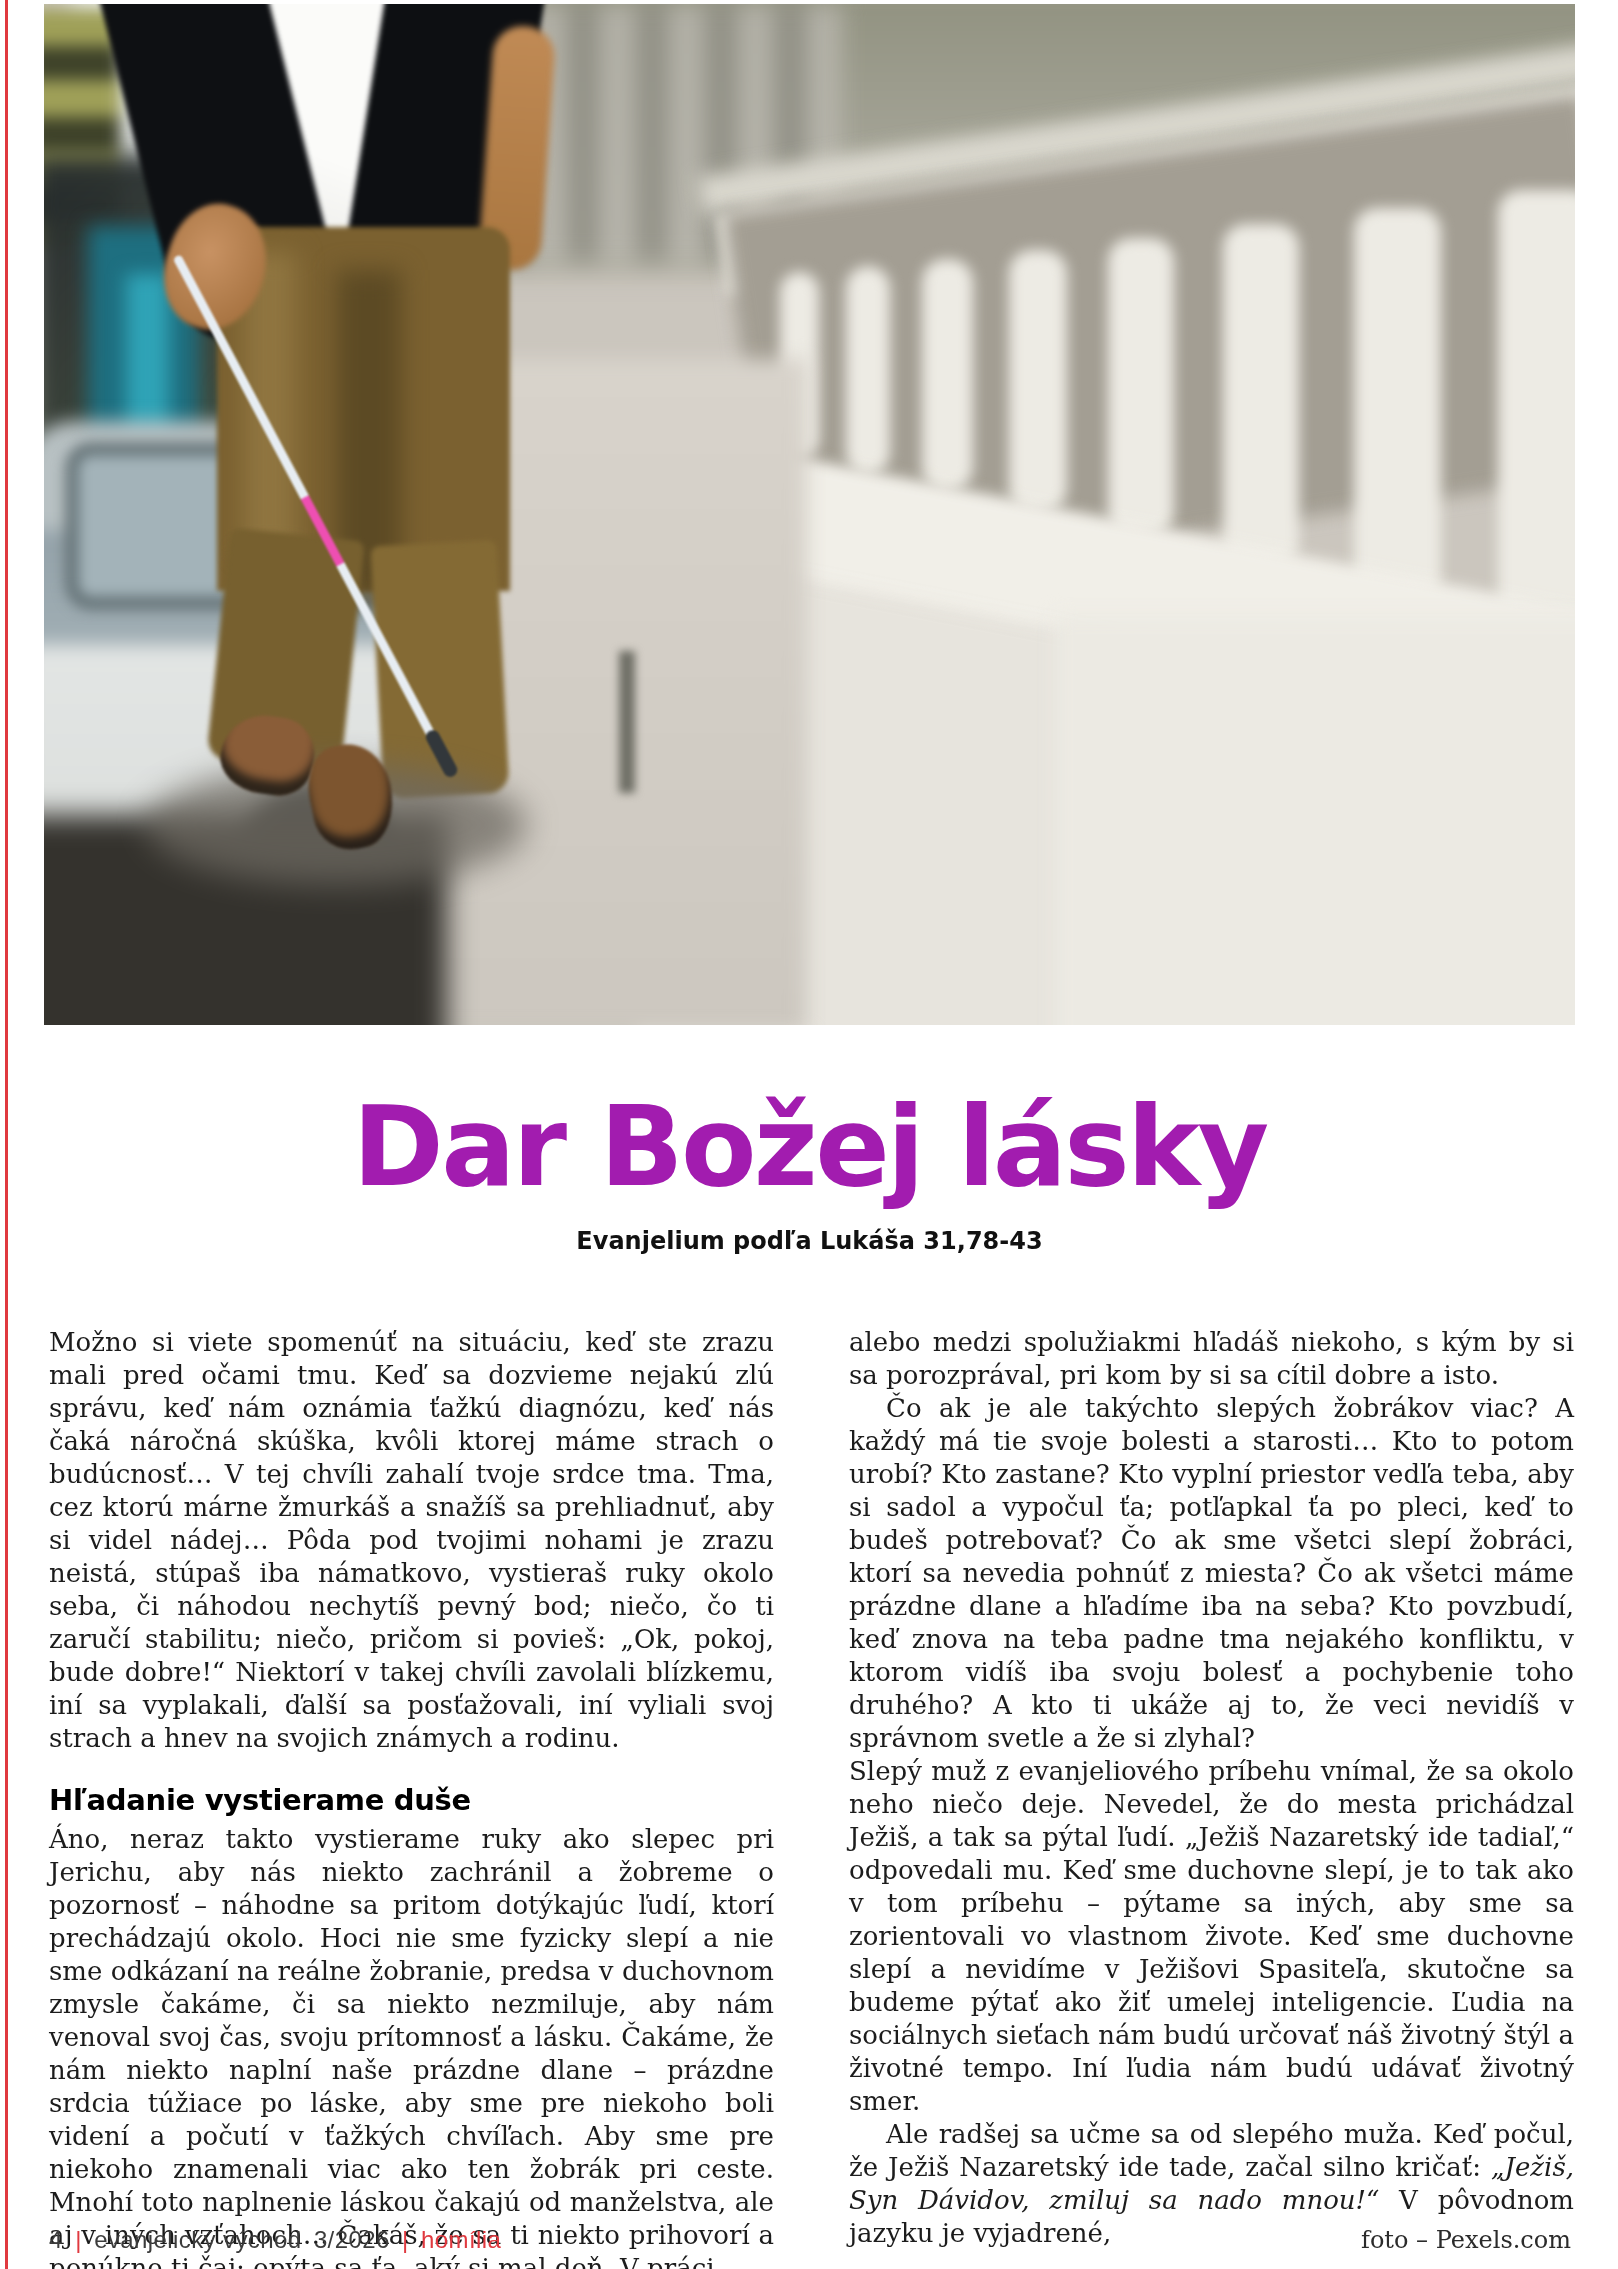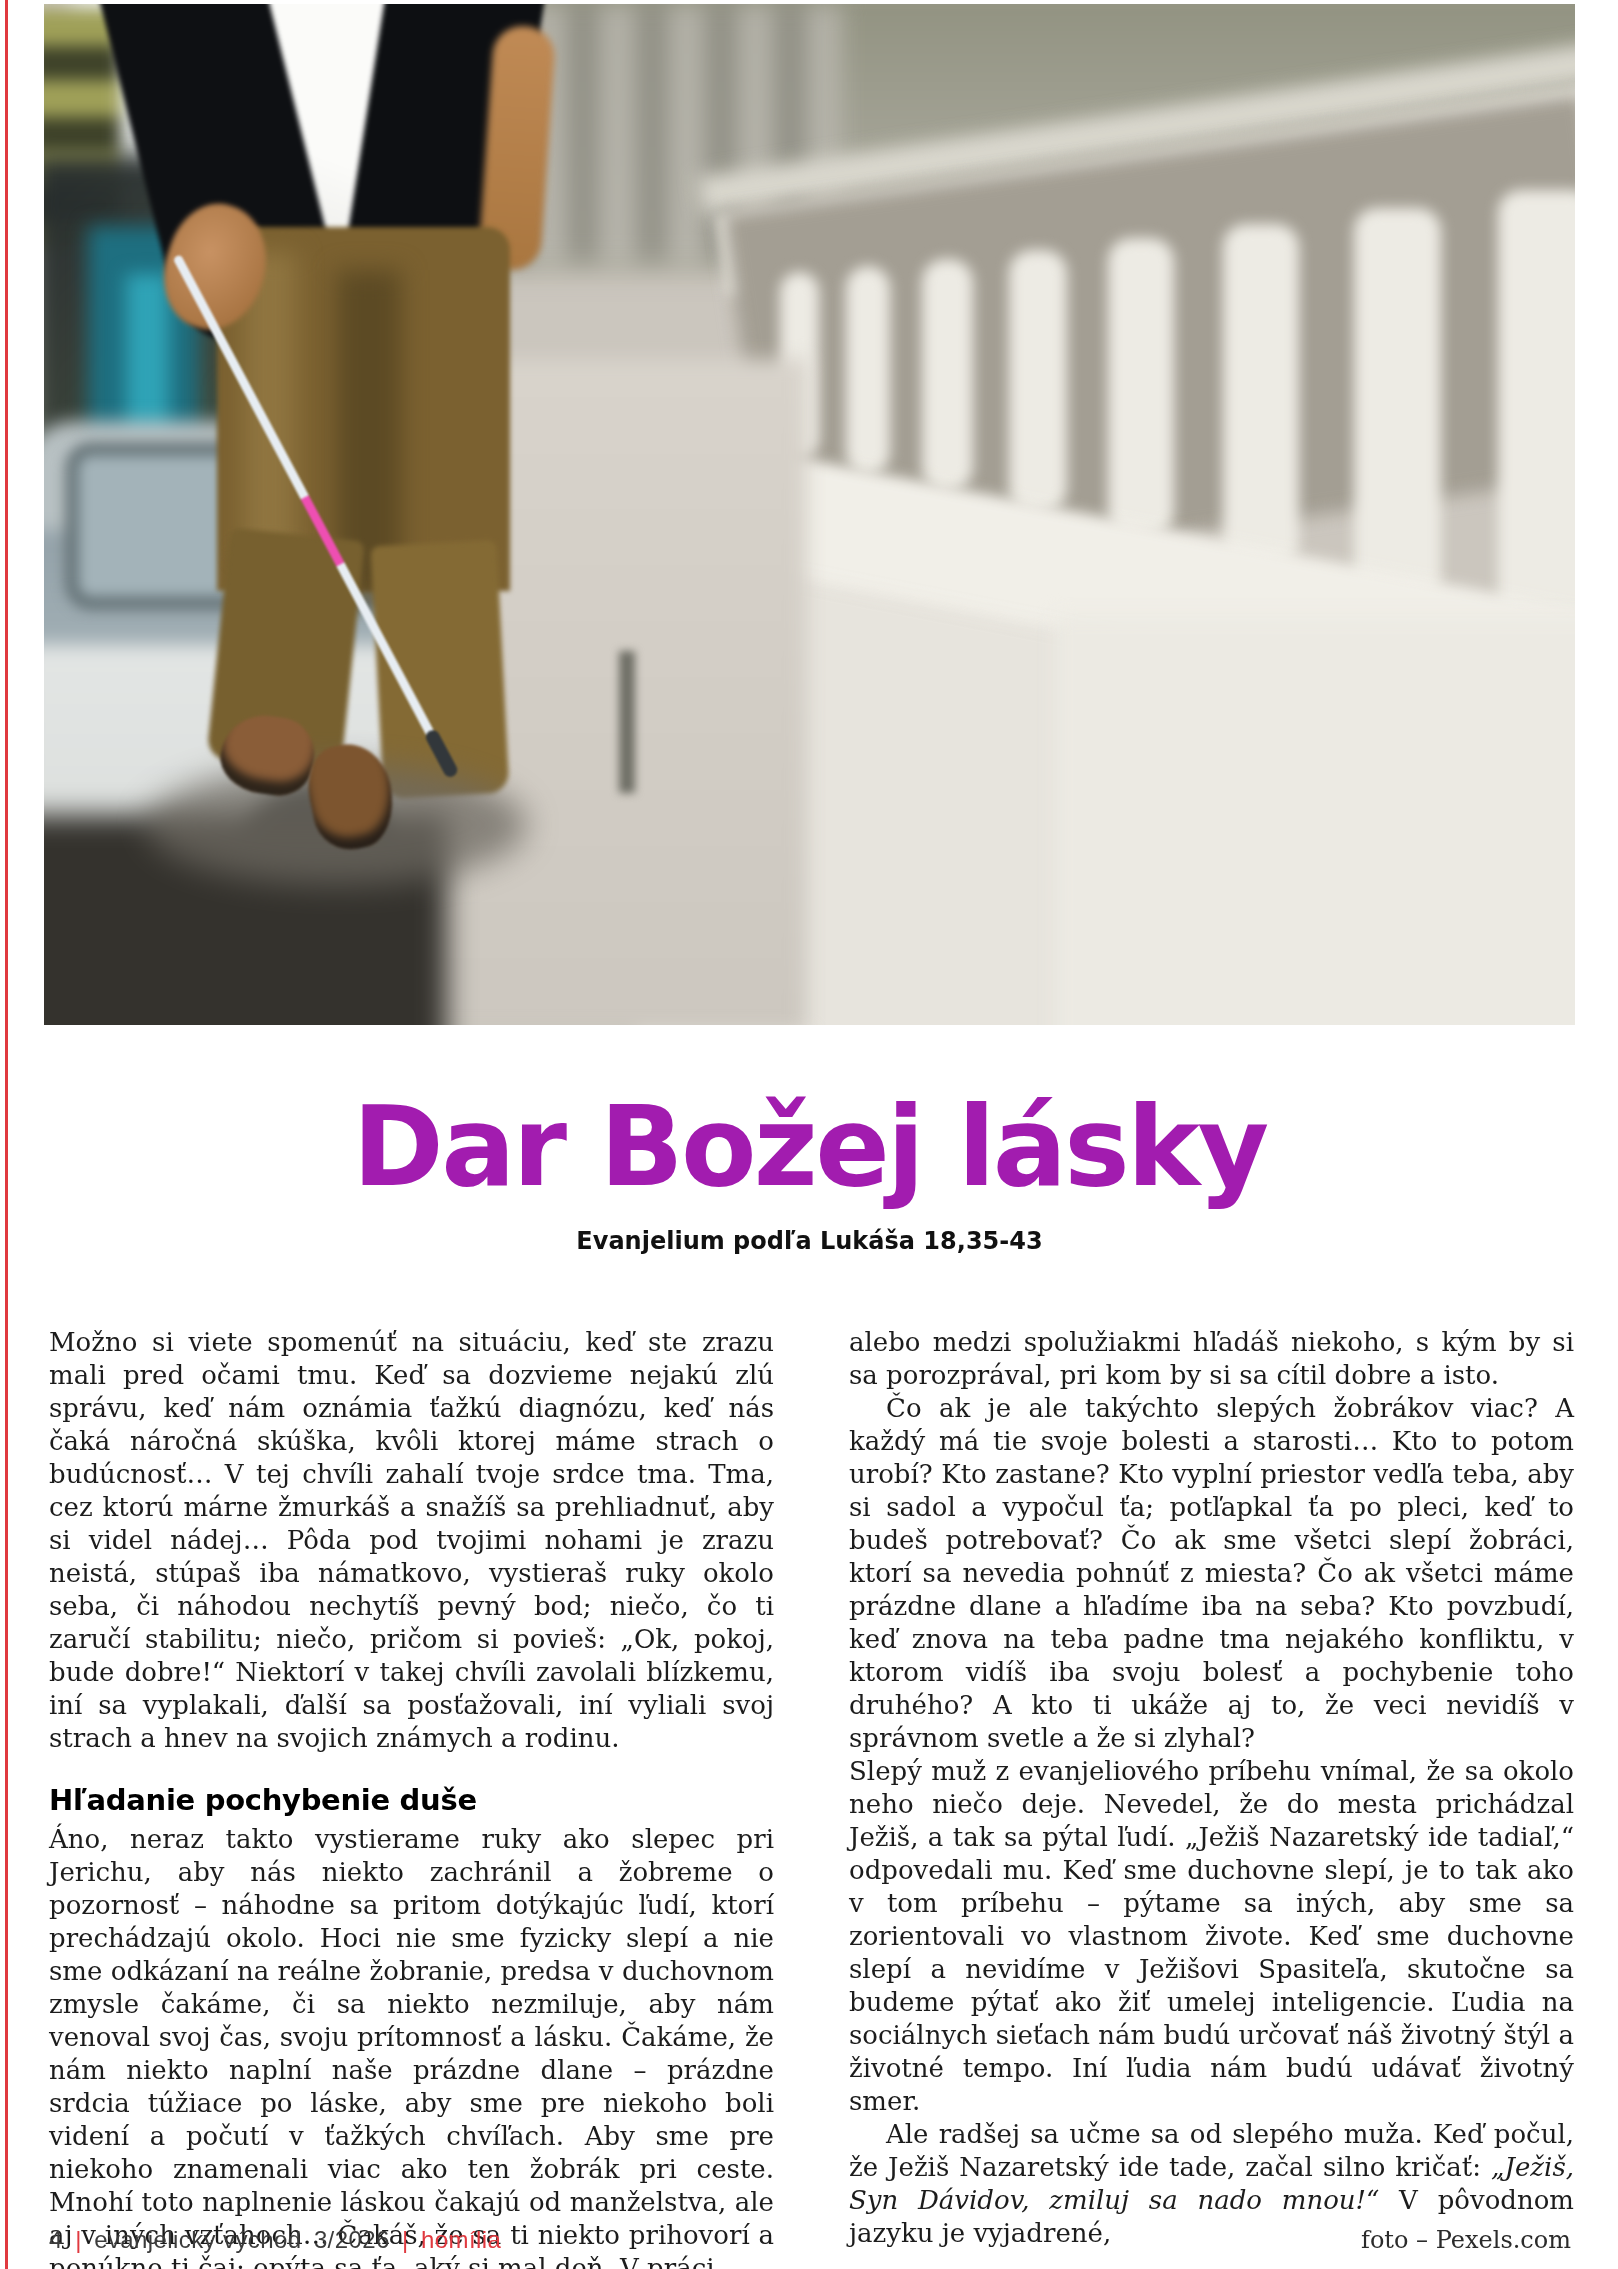--- a/index.html
+++ b/index.html
@@ -138,27 +138,27 @@
   <div class="layer p-hand"></div>
   <div class="layer p-cane">
     <div class="cane-shaft"></div>
     <div class="cane-pink"></div>
     <div class="cane-tip"></div>
   </div>
 </div>
 
 <div class="headline-block">
   <div class="headline">Dar Božej lásky</div>
-  <div class="subtitle">Evanjelium podľa Lukáša 18,35-43</div>
+  <div class="subtitle">Evanjelium podľa Lukáša 31,78-43</div>
 </div>
 
 <div class="columns">
   <div class="col">
     <p>Možno si viete spomenúť na situáciu, keď ste zrazu mali pred očami tmu. Keď sa dozvieme nejakú zlú správu, keď nám oznámia ťažkú diagnózu, keď nás čaká náročná skúška, kvôli ktorej máme strach o budúcnosť… V tej chvíli zahalí tvoje srdce tma. Tma, cez ktorú márne žmurkáš a snažíš sa prehliadnuť, aby si videl nádej… Pôda pod tvojimi nohami je zrazu neistá, stúpaš iba námatkovo, vystieraš ruky okolo seba, či náhodou nechytíš pevný bod; niečo, čo ti zaručí stabilitu; niečo, pričom si povieš: „Ok, pokoj, bude dobre!“ Niektorí v takej chvíli zavolali blízkemu, iní sa vyplakali, ďalší sa posťažovali, iní vyliali svoj strach a hnev na svojich známych a rodinu.</p>
-    <h2>Hľadanie pochybenie duše</h2>
+    <h2>Hľadanie vystierame duše</h2>
     <p>Áno, neraz takto vystierame ruky ako slepec pri Jerichu, aby nás niekto zachránil a žobreme o pozornosť – náhodne sa pritom dotýkajúc ľudí, ktorí prechádzajú okolo. Hoci nie sme fyzicky slepí a nie sme odkázaní na reálne žobranie, predsa v duchovnom zmysle čakáme, či sa niekto nezmiluje, aby nám venoval svoj čas, svoju prítomnosť a lásku. Čakáme, že nám niekto naplní naše prázdne dlane – prázdne srdcia túžiace po láske, aby sme pre niekoho boli videní a počutí v ťažkých chvíľach. Aby sme pre niekoho znamenali viac ako ten žobrák pri ceste. Mnohí toto naplnenie láskou čakajú od manželstva, ale aj v iných vzťahoch… Čakáš, že sa ti niekto prihovorí a ponúkne ti čaj; opýta sa ťa, aký si mal deň. V práci</p>
   </div>
   <div class="col">
     <p>alebo medzi spolužiakmi hľadáš niekoho, s kým by si sa porozprával, pri kom by si sa cítil dobre a isto.</p>
     <p class="indent">Čo ak je ale takýchto slepých žobrákov viac? A každý má tie svoje bolesti a starosti… Kto to potom urobí? Kto zastane? Kto vyplní priestor vedľa teba, aby si sadol a vypočul ťa; potľapkal ťa po pleci, keď to budeš potrebovať? Čo ak sme všetci slepí žobráci, ktorí sa nevedia pohnúť z miesta? Čo ak všetci máme prázdne dlane a hľadíme iba na seba? Kto povzbudí, keď znova na teba padne tma nejakého konfliktu, v ktorom vidíš iba svoju bolesť a pochybenie toho druhého? A kto ti ukáže aj to, že veci nevidíš v správnom svetle a že si zlyhal?</p>
     <p>Slepý muž z evanjeliového príbehu vnímal, že sa okolo neho niečo deje. Nevedel, že do mesta prichádzal Ježiš, a tak sa pýtal ľudí. „Ježiš Nazaretský ide tadiaľ,“ odpovedali mu. Keď sme duchovne slepí, je to tak ako v tom príbehu – pýtame sa iných, aby sme sa zorientovali vo vlastnom živote. Keď sme duchovne slepí a nevidíme v Ježišovi Spasiteľa, skutočne sa budeme pýtať ako žiť umelej inteligencie. Ľudia na sociálnych sieťach nám budú určovať náš životný štýl a životné tempo. Iní ľudia nám budú udávať životný smer.</p>
     <p class="indent"><span>Ale radšej sa učme sa od slepého muža. Keď počul, že Ježiš Nazaretský ide tade, začal silno kričať: </span><span class="q-italic">„Ježiš, Syn Dávidov, zmiluj sa nado mnou!“</span><span> V pôvodnom jazyku je vyjadrené,</span></p>
   </div>
 </div>
 

